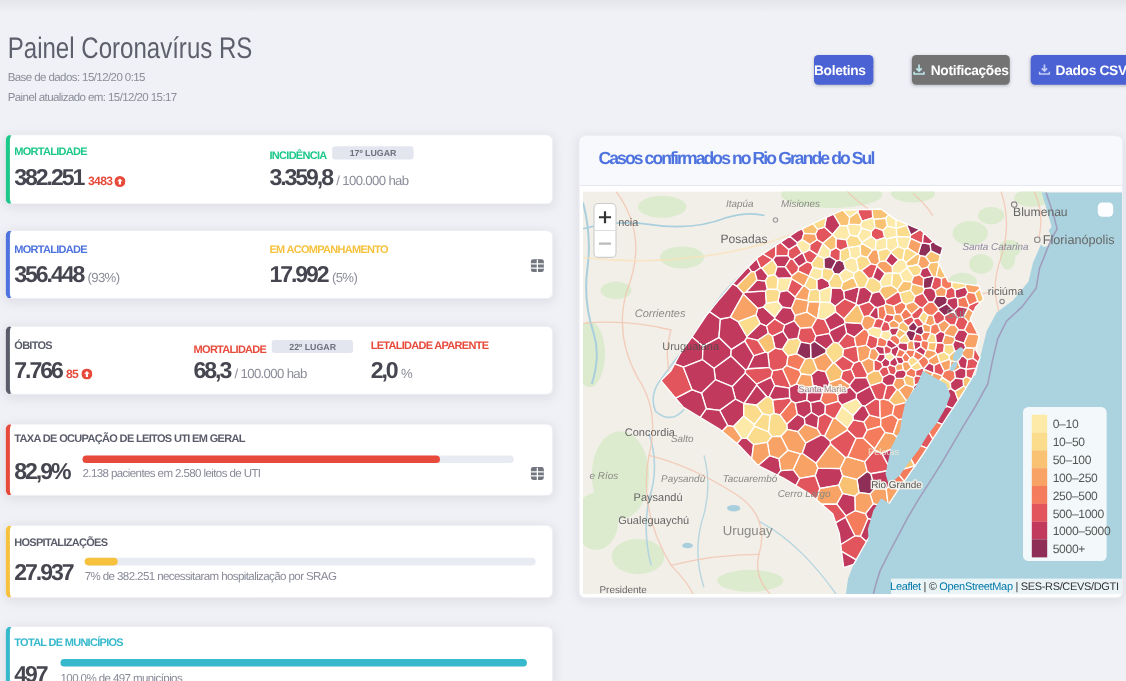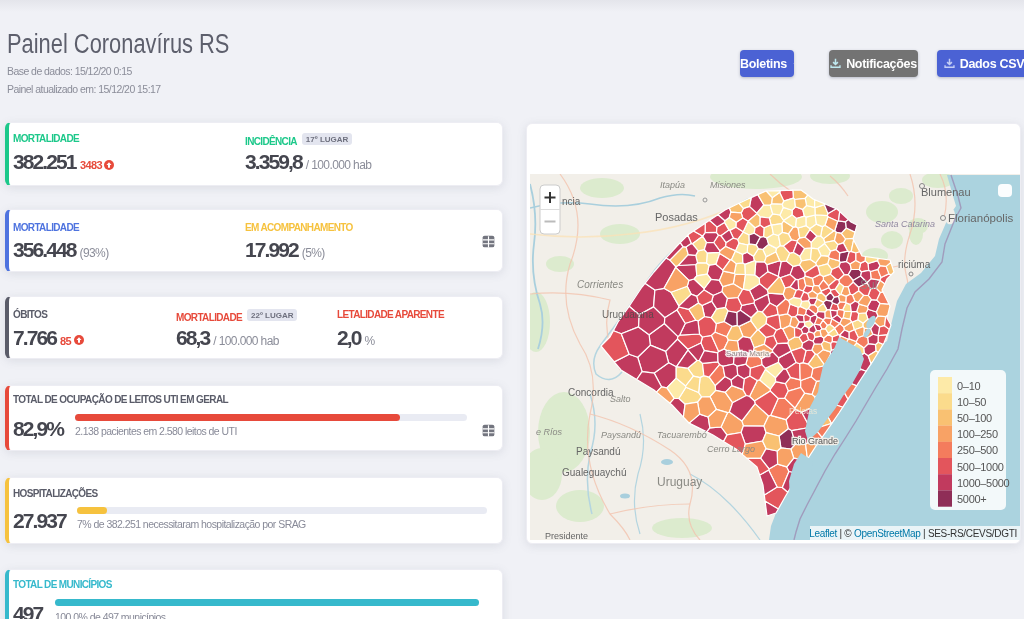--- a/index.html
+++ b/index.html
@@ -7,21 +7,21 @@
 .topshade{position:absolute;left:0;top:0;width:1024px;height:12px;background:linear-gradient(#e4e5eb,#f0f1f6)}
 .title{position:absolute;left:7px;top:28.5px;font-size:27px;font-weight:400;color:#5d5f6c;white-space:nowrap;transform:scaleX(0.81);transform-origin:left top}
 .sub{position:absolute;left:7px;font-size:10.5px;letter-spacing:-.55px;color:#8b8d99;white-space:nowrap}
 .btn{position:absolute;top:50px;height:27px;border-radius:4px;color:#fff;font-size:12.5px;font-weight:700;letter-spacing:-.3px;display:flex;align-items:center;justify-content:center;box-shadow:0 1px 3px rgba(50,58,90,.3);white-space:nowrap}
 .btn.blue{background:#4b62d4}
 .btn.teal{background:#737373}
 .card{position:absolute;left:5px;width:498px;background:#fff;border-radius:6px;border:1px solid #ededf3;border-left:4px solid #ccc;box-shadow:0 2px 10px rgba(90,97,120,.14)}
 .lbl{position:absolute;font-size:10px;font-weight:700;letter-spacing:-.65px;white-space:nowrap}
 .num{position:absolute;font-size:21px;font-weight:700;color:#45464f;letter-spacing:-1.9px;white-space:nowrap}
 .small{font-size:12px;font-weight:400;color:#8b8d99;letter-spacing:-.6px}
-.badge{display:inline-block;background:#e3e5ef;color:#6e707e;font-size:8px;font-weight:700;padding:2px 4px 1px;border-radius:3px;vertical-align:2.5px;margin-left:5px;letter-spacing:0}
+.badge{display:inline-block;background:#e3e5ef;color:#6e707e;font-size:8px;font-weight:700;padding:2px 16px 1px;border-radius:3px;vertical-align:2.5px;margin-left:5px;letter-spacing:0}
 .red{position:absolute;font-size:11px;font-weight:700;color:#e74a3b;letter-spacing:-.6px}
 .track{position:absolute;height:7px;background:#e9ebf3;border-radius:4px}
 .fill{height:7px;border-radius:4px}
 .bartext{position:absolute;font-size:10.5px;letter-spacing:-.55px;color:#888a98;white-space:nowrap}
 .icon{position:absolute}
 .mapcard{position:absolute;left:526px;top:123px;width:495px;height:421px;background:#fff;border-radius:6px;box-shadow:0 2px 10px rgba(90,97,120,.14);border:1px solid #ededf3}
 .maphead{height:45px;background:#f8f9fc;border-bottom:1px solid #e3e6f0;border-radius:6px 6px 0 0;display:flex;align-items:center;padding-left:17px;font-size:16px;font-weight:700;letter-spacing:-1.75px;color:#4e73df}
 </style></head>
 <body>
 <div class="topshade"></div>
@@ -70,21 +70,21 @@
 <div class="red" style="left:60px;top:335.2px">85</div>
 <svg class="icon" style="left:73.5px;top:335px" width="10" height="10" viewBox="0 0 16 16">
     <circle cx="8" cy="8" r="8" fill="#e74a3b"></circle>
     <path d="M8 3.6L12 7.8H9.6v4.4H6.4V7.8H4z" fill="#fff"></path>
   </svg>
 <div class="lbl" style="left:176px;top:309.2px;color:#e74a3b">MORTALIDADE<span class="badge">22º LUGAR</span></div>
 <div class="num" style="left:176px;top:326.3px">68,3 <span class="small">/ 100.000 hab</span></div>
 <div class="lbl" style="left:337px;top:309.2px;color:#e74a3b">LETALIDADE APARENTE</div>
 <div class="num" style="left:337px;top:326.3px">2,0 <span class="small">%</span></div>
 
-<div class="lbl" style="left:13px;top:394.2px;color:#5a5c69;letter-spacing:-.6px">TOTAL DE OCUPAÇÃO DE LEITOS UTI EM GERAL</div>
+<div class="lbl" style="left:13px;top:394.2px;color:#5a5c69;letter-spacing:-.6px">TAXA DE OCUPAÇÃO DE LEITOS UTI EM GERAL</div>
 <div class="num" style="left:13px;top:417.3px">82,9%</div>
 <div class="track" style="left:75px;top:414px;width:392px">
     <div class="fill" style="width:325px;background:#e74a3b"></div>
   </div>
 <div class="bartext" style="left:75px;top:424.5px">2.138 pacientes em 2.580 leitos de UTI</div>
 <svg class="icon" style="left:482px;top:424px" width="13" height="13" viewBox="0 0 16 16">
     <rect x="0.8" y="0.8" width="14.4" height="14.4" rx="2.4" fill="#73757f"></rect>
     <path d="M1 6h14M1 10.7h14M8 1.5v14" stroke="#fff" stroke-width="1.4"></path>
   </svg>
 
@@ -96,20 +96,23 @@
 <div class="bartext" style="left:77px;top:517.5px">7% de 382.251 necessitaram hospitalização por SRAG</div>
 
 <div class="lbl" style="left:13px;top:579.2px;color:#36b9cc">TOTAL DE MUNICÍPIOS</div>
 <div class="num" style="left:13px;top:602.3px">497</div>
 <div class="track" style="left:55px;top:599px;width:424px">
     <div class="fill" style="width:424px;background:#36b9cc"></div>
   </div>
 <div class="bartext" style="left:55px;top:610.5px">100,0% de 497 municípios</div>
 
 <div class="mapcard">
+<div class="maphead">
+      <span style="margin-top:-3px">Casos confirmados no Rio Grande do Sul</span>
+    </div>
 <svg width="490" height="366" viewBox="0 0 490 366" style="position:absolute;left:3px;top:50px" font-family="&quot;Liberation Sans&quot;,sans-serif">
 <rect width="490" height="366" fill="#f2efe9"></rect>
       <ellipse cx="226" cy="3" rx="46" ry="12" fill="#dcebce"></ellipse>
       <ellipse cx="352" cy="38" rx="16" ry="11" fill="#dcebce"></ellipse>
       <ellipse cx="362" cy="66" rx="11" ry="9" fill="#dcebce"></ellipse>
       <ellipse cx="345" cy="82" rx="13" ry="8" fill="#dcebce"></ellipse>
       <ellipse cx="371" cy="22" rx="12" ry="8" fill="#dcebce"></ellipse>
       <ellipse cx="386" cy="60" rx="7" ry="11" fill="#dcebce"></ellipse>
       <ellipse cx="300" cy="2" rx="20" ry="8" fill="#dcebce"></ellipse>
       <ellipse cx="34" cy="258" rx="26" ry="40" fill="#dcebce"></ellipse>

